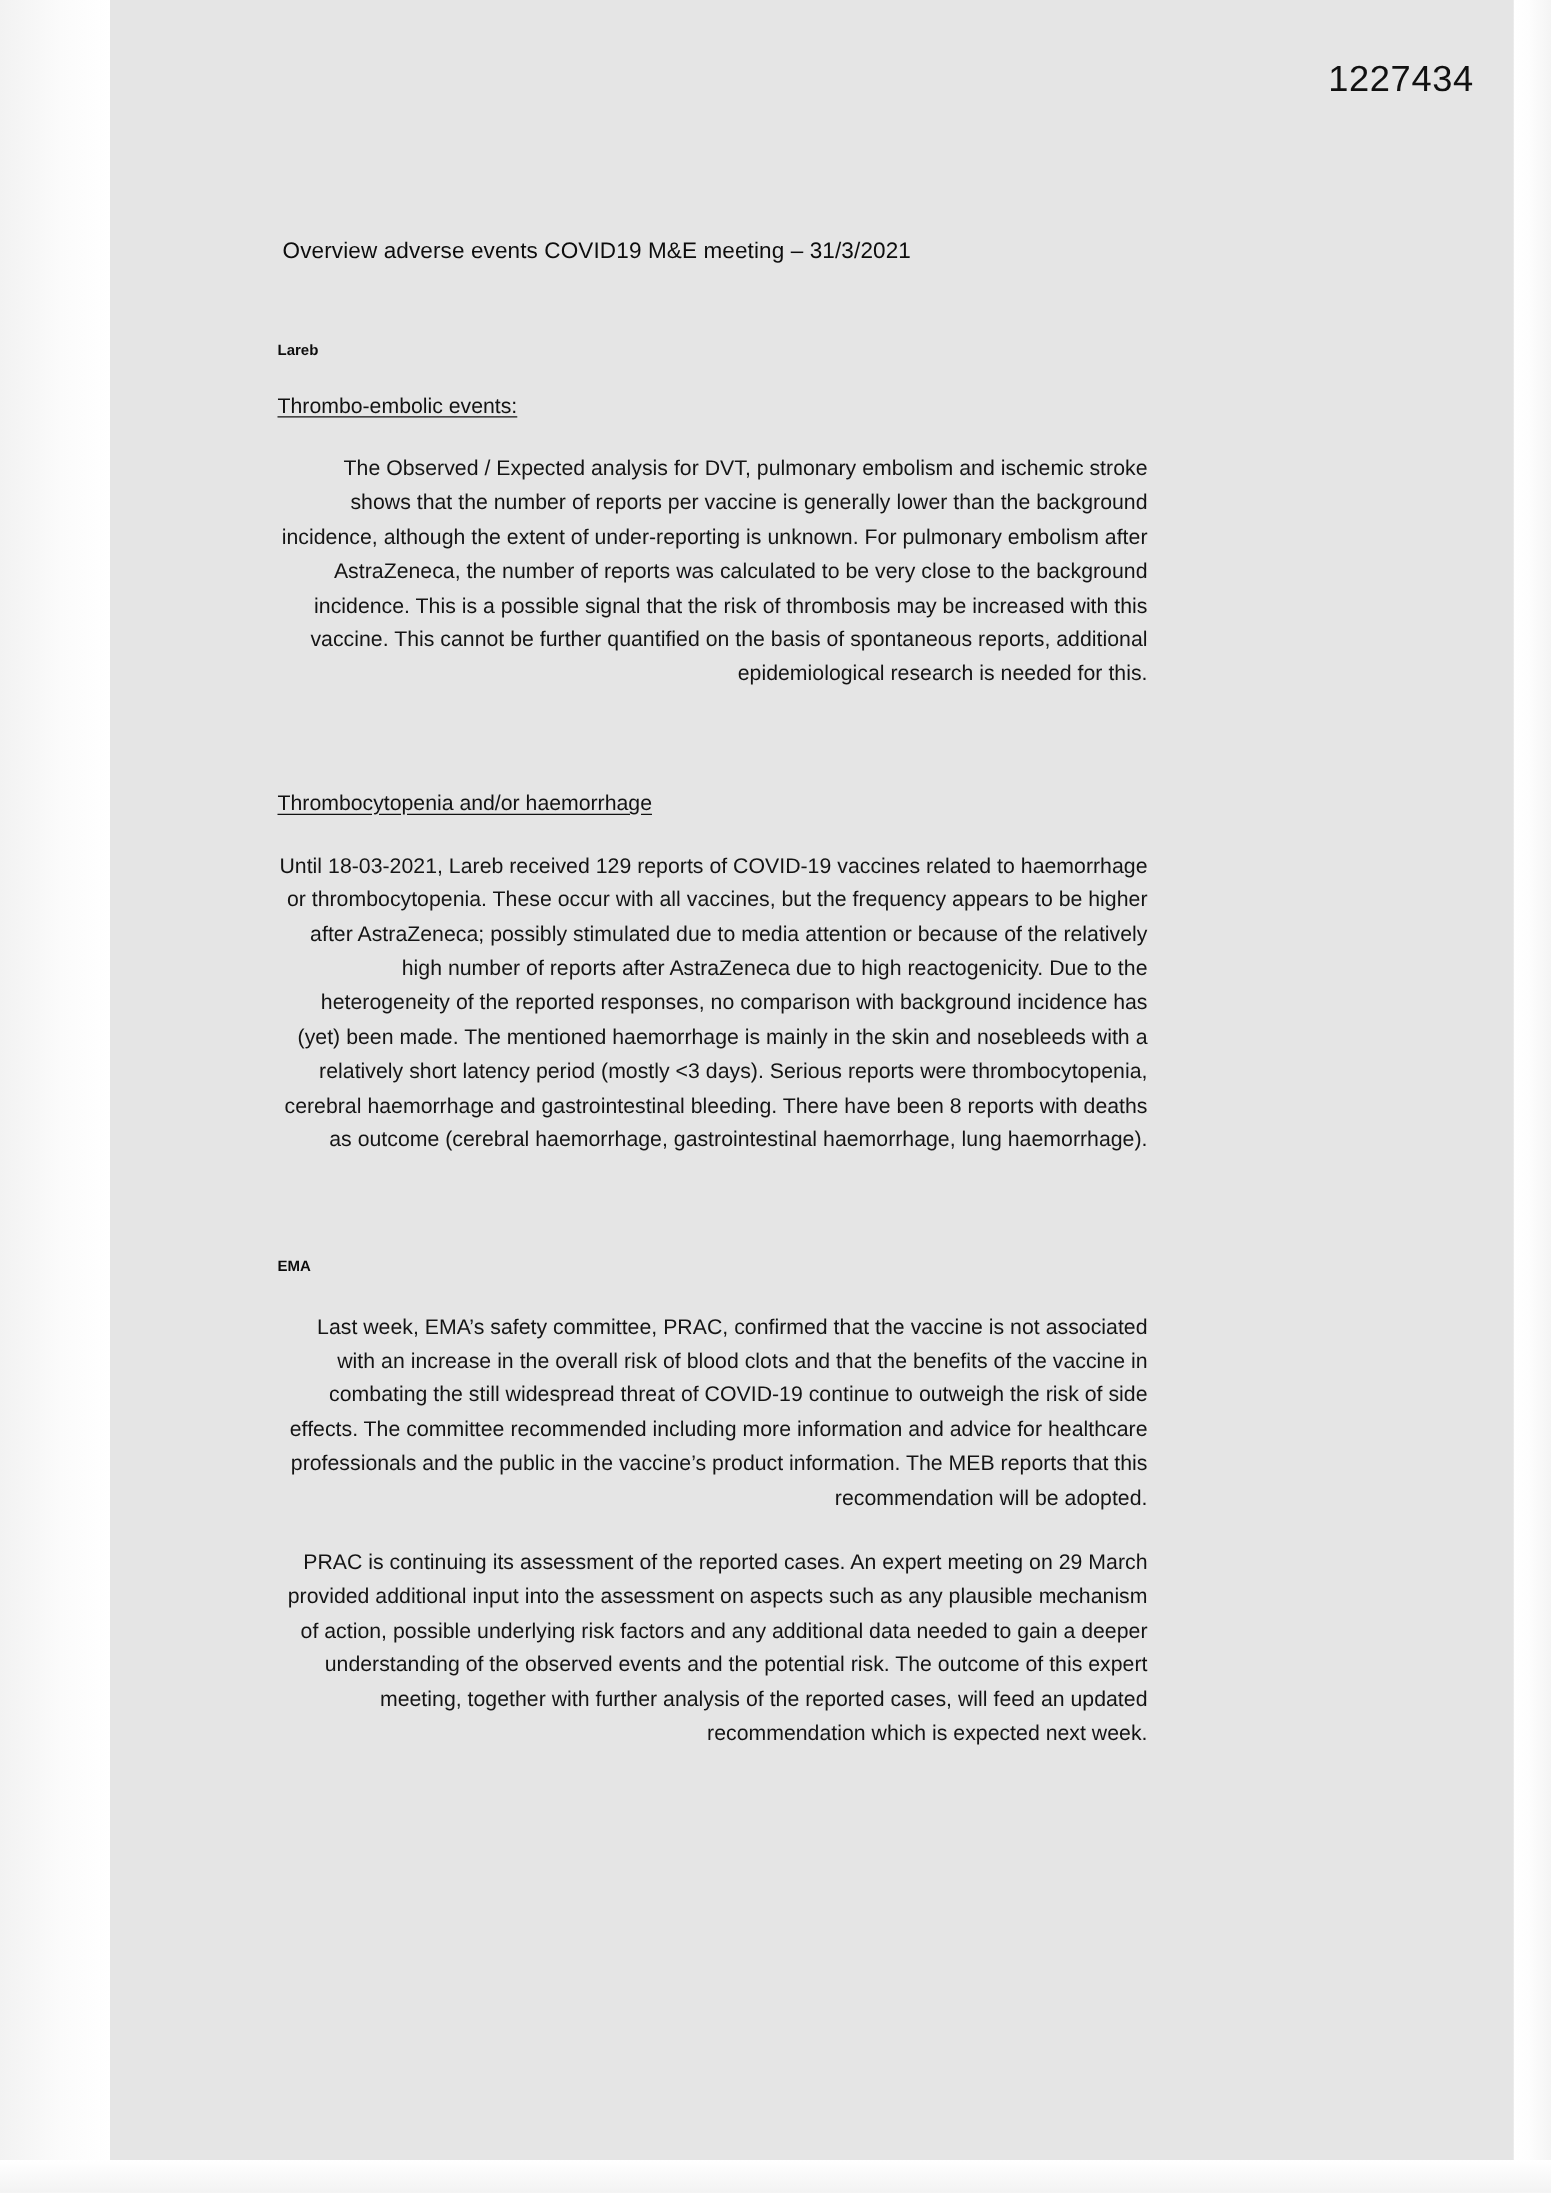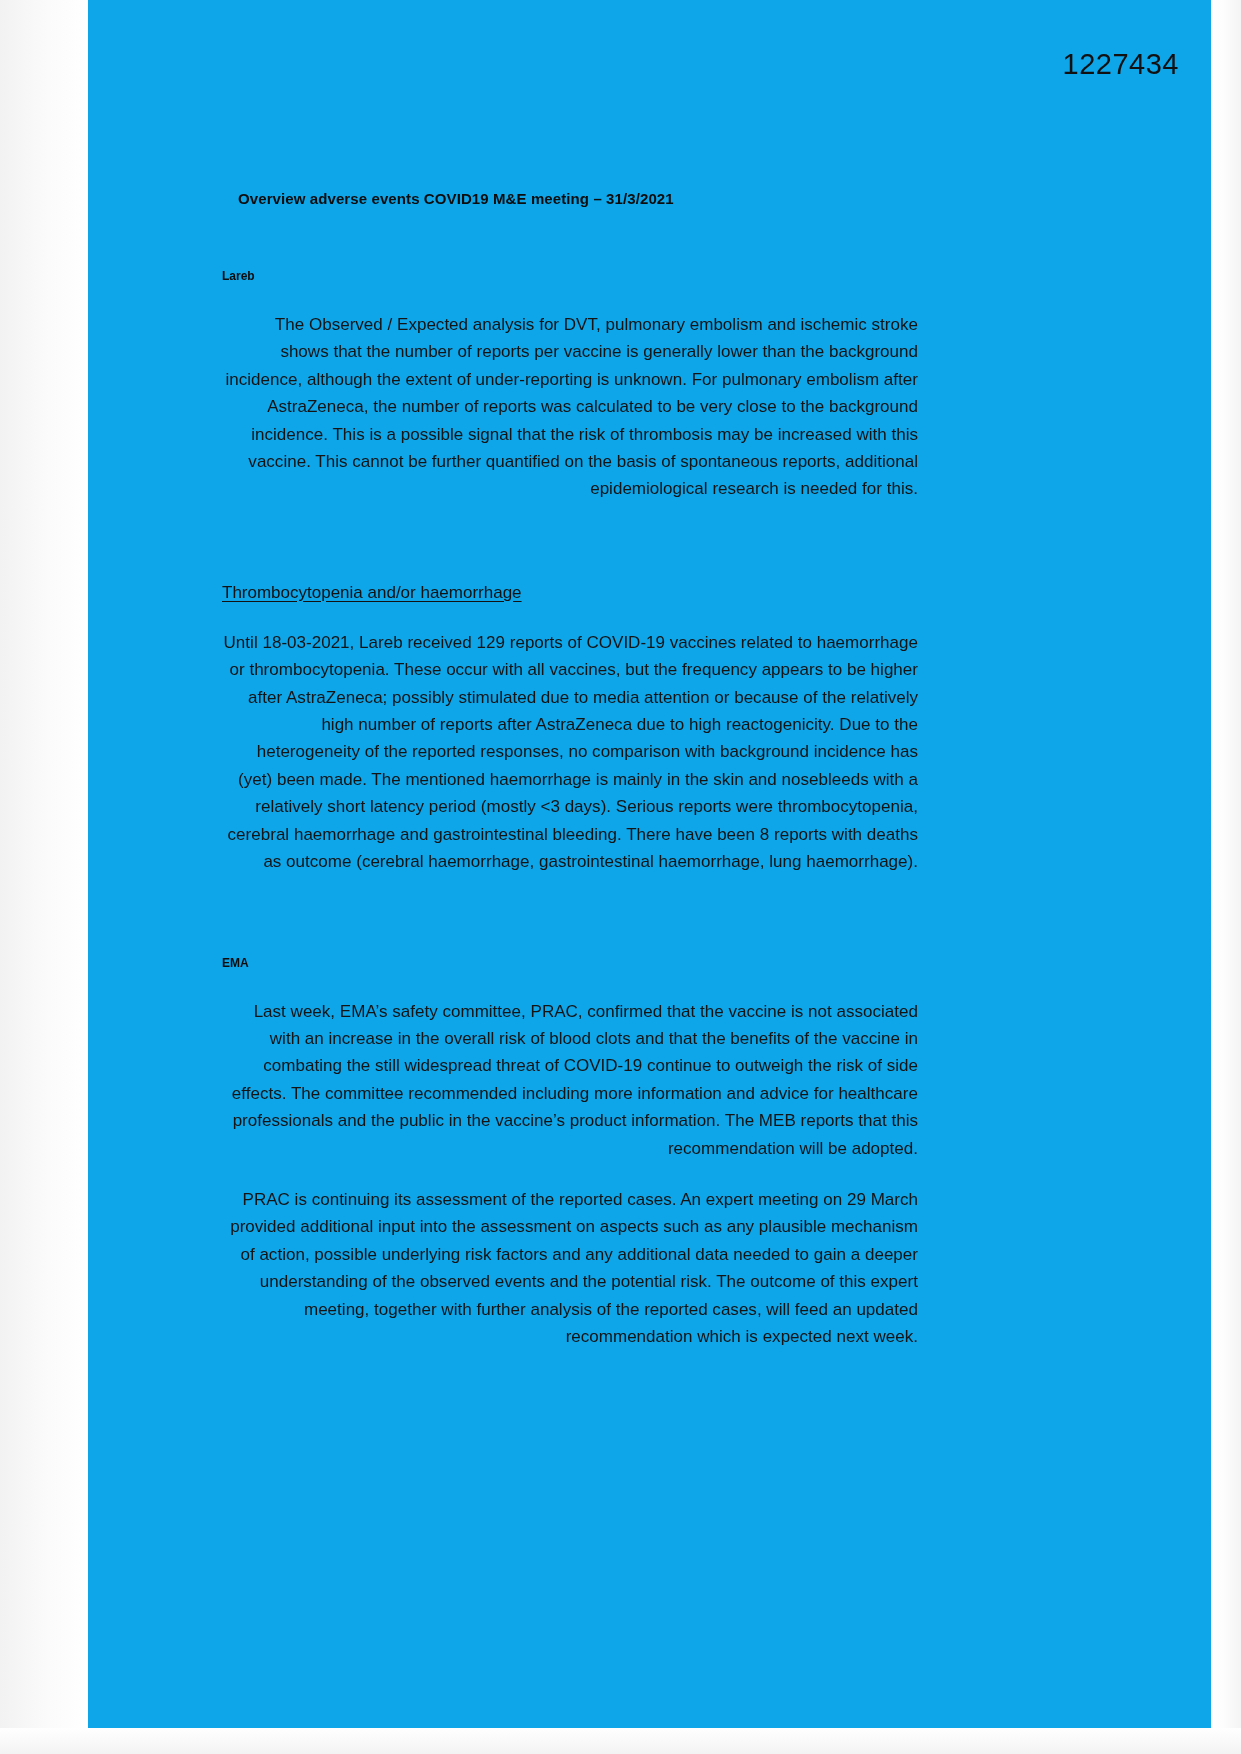--- a/index.html
+++ b/index.html
@@ -8,21 +8,21 @@
     background: #ffffff;
   }
   body {
     font-family: "Liberation Sans", sans-serif;
     color: #000000;
   }
   .page {
     position: relative;
     width: 1241px;
     height: 1754px;
-    background: #0ea5e9;
+    background: #e5e5e5;
     box-sizing: border-box;
     overflow: hidden;
   }
   
   .scan-edge-left {
     position: absolute;
     top: 0;
     left: 0;
     width: 88px;
     height: 1754px;
@@ -59,24 +59,24 @@
   }
 
   .content {
     position: absolute;
     left: 222px;
     top: 190px;
     width: 696px;
   }
 
   .doc-title {
-    font-size: 15px;
-    font-weight: bold;
+    font-size: 18px;
+    font-weight: normal;
     color: #0d0d0d;
-    margin: 0 0 62px 16px;
+    margin: 0 0 62px 4px;
     letter-spacing: 0.1px;
   }
 
   .section-heading {
     font-size: 12px;
     font-weight: bold;
     color: #0d0d0d;
     margin: 0 0 28px 0;
   }
 
@@ -111,20 +111,21 @@
   <div class="doc-number">1227434</div>
 
   <div class="content">
 
     <div class="doc-title">Overview adverse events COVID19 M&amp;E meeting – 31/3/2021</div>
 
     <div>
       <div class="section-heading">Lareb</div>
 
       <div>
+        <div class="sub-heading">Thrombo-embolic events:</div>
         <p class="body-text">The Observed / Expected analysis for DVT, pulmonary embolism and ischemic stroke shows that the number of reports per vaccine is generally lower than the background incidence, although the extent of under-reporting is unknown. For pulmonary embolism after AstraZeneca, the number of reports was calculated to be very close to the background incidence. This is a possible signal that the risk of thrombosis may be increased with this vaccine. This cannot be further quantified on the basis of spontaneous reports, additional epidemiological research is needed for this.</p>
       </div>
 
       <div class="gap-lg"></div>
 
       <div>
         <div class="sub-heading">Thrombocytopenia and/or haemorrhage</div>
         <p class="body-text">Until 18-03-2021, Lareb received 129 reports of COVID-19 vaccines related to haemorrhage or thrombocytopenia. These occur with all vaccines, but the frequency appears to be higher after AstraZeneca; possibly stimulated due to media attention or because of the relatively high number of reports after AstraZeneca due to high reactogenicity. Due to the heterogeneity of the reported responses, no comparison with background incidence has (yet) been made. The mentioned haemorrhage is mainly in the skin and nosebleeds with a relatively short latency period (mostly &lt;3 days). Serious reports were thrombocytopenia, cerebral haemorrhage and gastrointestinal bleeding. There have been 8 reports with deaths as outcome (cerebral haemorrhage, gastrointestinal haemorrhage, lung haemorrhage).</p>
       </div>
     </div>

